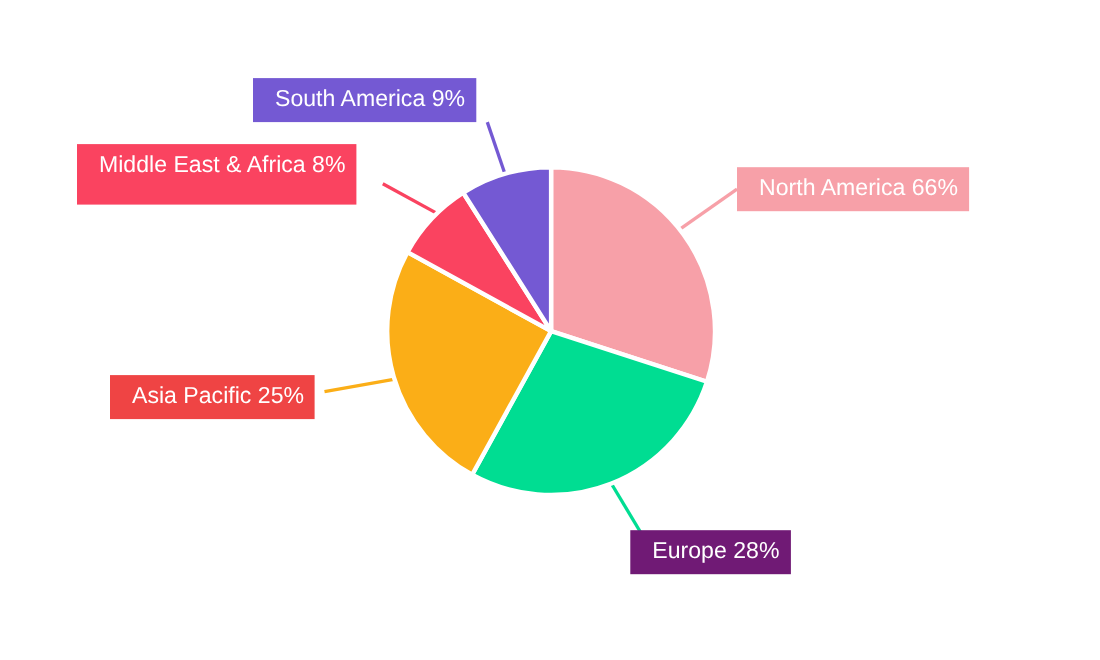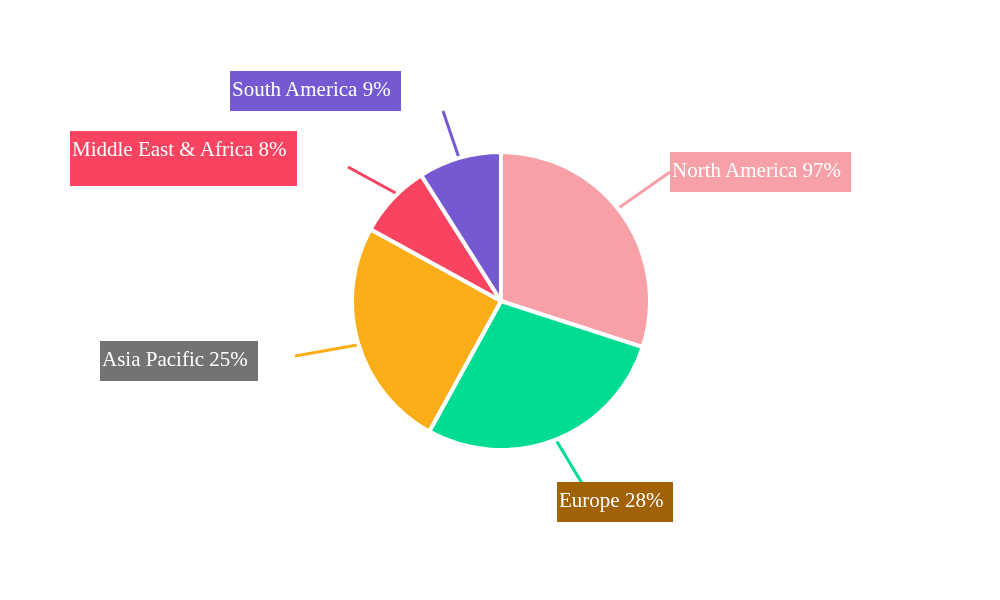--- a/index.html
+++ b/index.html
@@ -22,25 +22,25 @@
   #chart-svg {
     position: absolute;
     left: 0;
     top: 0;
     width: 1000px;
     height: 600px;
   }
   .pie-label {
     position: absolute;
     color: #ffffff;
-    font-family: Liberation Serif, serif;
+    font-family: Liberation Sans, sans-serif;
     font-size: 21px;
     line-height: 1;
     white-space: nowrap;
-    padding: 8px 10px 9px 2px;
+    padding: 8px 10px 9px 20px;
     box-sizing: border-box;
   }
 </style>
 </head>
 <body>
 
 <div id="stage">
 
   <svg id="chart-svg" viewBox="0 0 1000 600">
     <g id="leaders">
@@ -53,20 +53,20 @@
     <g id="slices">
         <path d="M 501 301 L 501 152 A 149 149 0 0 1 642.7074209279779 347.0435321618672 Z" fill="#f7a0a8" stroke="#ffffff" stroke-width="4" stroke-linejoin="round"></path>
         <path d="M 501 301 L 642.7074209279779 347.0435321618672 A 149 149 0 0 1 429.21870255884437 431.5696953265357 Z" fill="#00dd92" stroke="#ffffff" stroke-width="4" stroke-linejoin="round"></path>
         <path d="M 501 301 L 429.21870255884437 431.5696953265357 A 149 149 0 0 1 370.4303046734643 229.21870255884443 Z" fill="#fbae17" stroke="#ffffff" stroke-width="4" stroke-linejoin="round"></path>
         <path d="M 501 301 L 370.4303046734643 229.21870255884443 A 149 149 0 0 1 421.16180754812956 175.19513910019973 Z" fill="#fa4360" stroke="#ffffff" stroke-width="4" stroke-linejoin="round"></path>
         <path d="M 501 301 L 421.16180754812956 175.19513910019973 A 149 149 0 0 1 501 152 Z" fill="#7459d3" stroke="#ffffff" stroke-width="4" stroke-linejoin="round"></path>
       </g>
   </svg>
 
   <div id="labels-layer">
-      <div class="pie-label" style="left: 670px; top: 152px; height: 40px; background: rgb(247, 160, 168);">North America 97%</div>
-      <div class="pie-label" style="left: 557px; top: 482px; height: 40px; background: #a16207;">Europe 28%</div>
-      <div class="pie-label" style="left: 100px; top: 341px; height: 40px; background: #737373;">Asia Pacific 25%</div>
+      <div class="pie-label" style="left: 670px; top: 152px; height: 40px; background: rgb(247, 160, 168);">North America 66%</div>
+      <div class="pie-label" style="left: 573px; top: 482px; height: 40px; background: #701a75;">Europe 28%</div>
+      <div class="pie-label" style="left: 100px; top: 341px; height: 40px; background: #ef4444;">Asia Pacific 25%</div>
       <div class="pie-label" style="left: 70px; top: 131px; height: 55px; background: rgb(250, 67, 96);">Middle East &amp; Africa 8%</div>
       <div class="pie-label" style="left: 230px; top: 71px; height: 40px; background: rgb(116, 89, 211);">South America 9%</div>
     </div>
 
 </div>
 
 </body></html>

